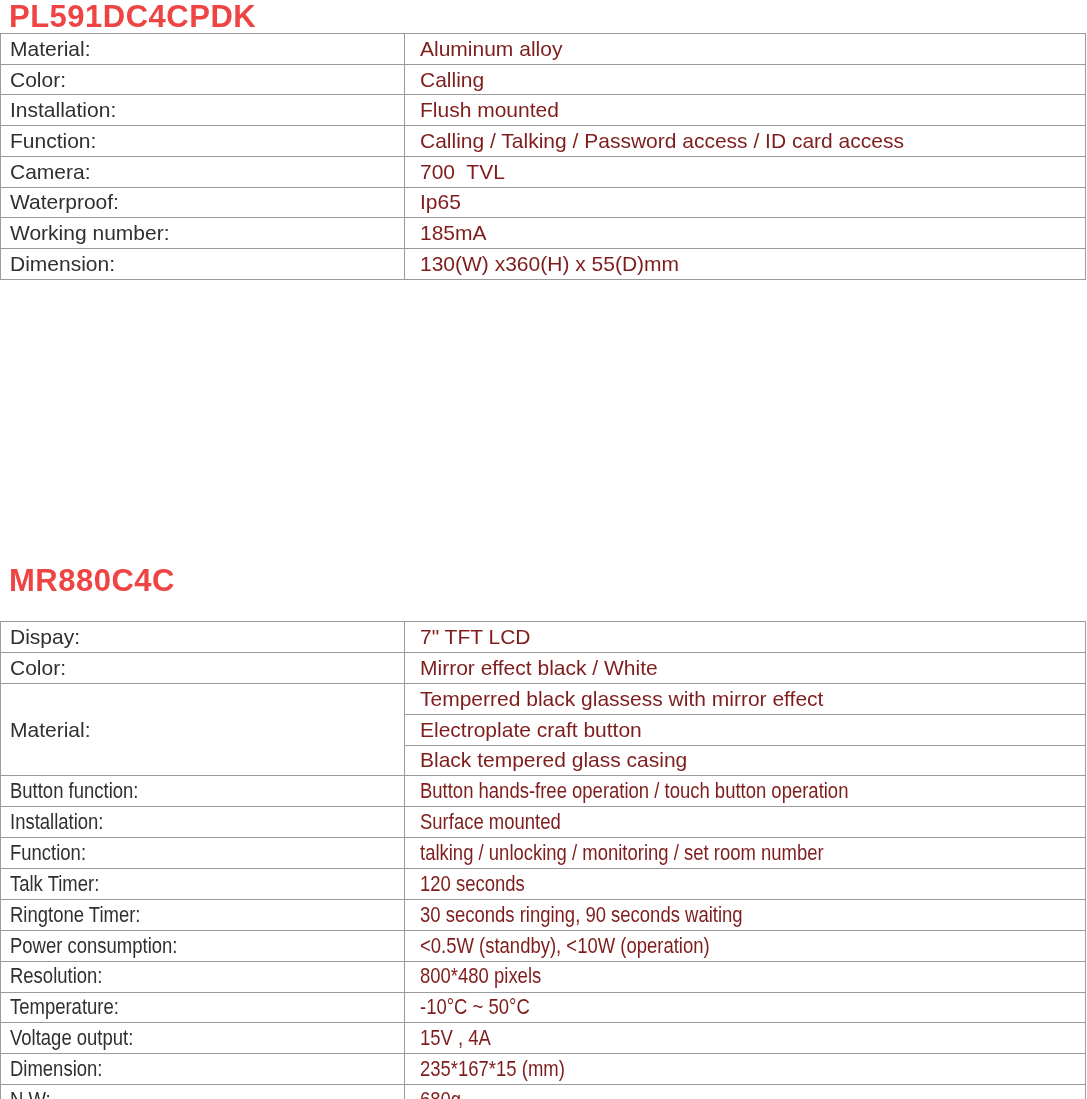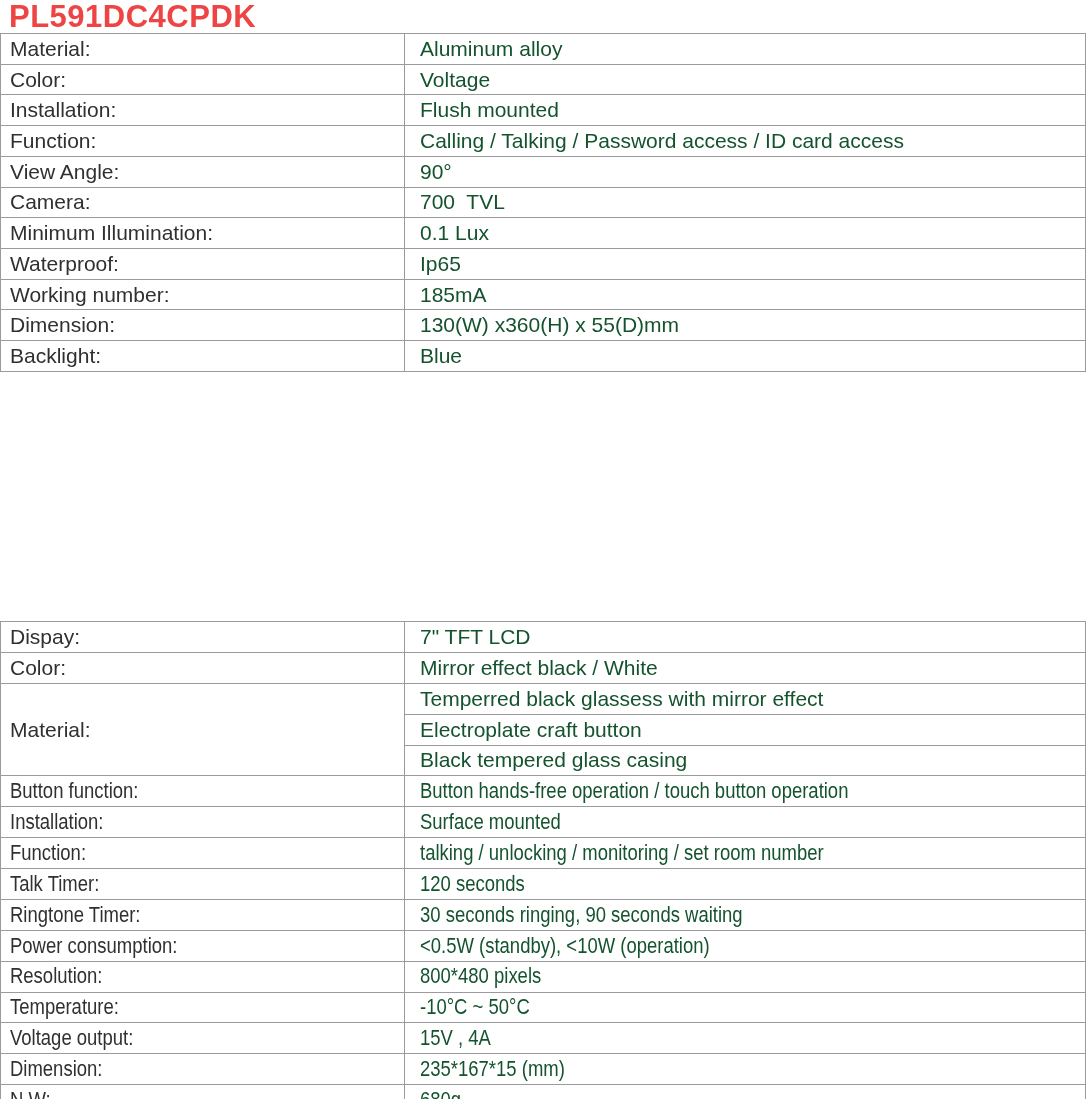--- a/index.html
+++ b/index.html
@@ -25,21 +25,21 @@
   #table-1{top:33px;}
   #table-2{top:621px;}
   table.spec, table.spec td{
     border:1px solid #9b9b9b;
   }
   col.c-label{width:404px;}
   #table-1 tr{height:30.73px;}
   #table-2 tr{height:30.88px;}
   td{vertical-align:middle;overflow:hidden;}
   td.lbl{padding:0 4px 0 9px;color:#303030;font-size:21px;}
-  td.val{padding:0 4px 0 15px;color:#14532d;font-size:21px;}
+  td.val{padding:0 4px 0 15px;color:#7f1d1d;font-size:21px;}
   td span{white-space:pre;display:inline-block;line-height:1.1;}
   
   tr.cond td.lbl span, tr.cond td.val span{
     font-size:22px;
     transform:scaleX(0.84);
     transform-origin:0 50%;
   }
 </style>
 </head>
 <body>
@@ -53,61 +53,50 @@
         <col class="c-label">
         <col class="c-value">
       </colgroup>
     <tbody>
       <tr>
           <td class="lbl"><span>Material:</span></td>
           <td class="val"><span>Aluminum alloy</span></td>
         </tr>
       <tr>
           <td class="lbl"><span>Color:</span></td>
-          <td class="val"><span>Voltage</span></td>
+          <td class="val"><span>Calling</span></td>
         </tr>
       <tr>
           <td class="lbl"><span>Installation:</span></td>
           <td class="val"><span>Flush mounted</span></td>
         </tr>
       <tr>
           <td class="lbl"><span>Function:</span></td>
           <td class="val"><span>Calling / Talking / Password access / ID card access</span></td>
         </tr>
       <tr>
-          <td class="lbl"><span>View Angle:</span></td>
-          <td class="val"><span>90°</span></td>
-        </tr>
-      <tr>
           <td class="lbl"><span>Camera:</span></td>
           <td class="val"><span>700  TVL</span></td>
-        </tr>
-      <tr>
-          <td class="lbl"><span>Minimum Illumination:</span></td>
-          <td class="val"><span>0.1 Lux</span></td>
         </tr>
       <tr>
           <td class="lbl"><span>Waterproof:</span></td>
           <td class="val"><span>Ip65</span></td>
         </tr>
       <tr>
           <td class="lbl"><span>Working number:</span></td>
           <td class="val"><span>185mA</span></td>
         </tr>
       <tr>
           <td class="lbl"><span>Dimension:</span></td>
           <td class="val"><span>130(W) x360(H) x 55(D)mm</span></td>
         </tr>
-      <tr>
-          <td class="lbl"><span>Backlight:</span></td>
-          <td class="val"><span>Blue</span></td>
-        </tr>
     </tbody>
   </table>
 
+  <h1 id="title-2" class="section-title">MR880C4C</h1>
 
   <table id="table-2" class="spec">
     <colgroup>
         <col class="c-label">
         <col class="c-value">
       </colgroup>
     <tbody>
       <tr>
           <td class="lbl"><span>Dispay:</span></td>
           <td class="val"><span>7" TFT LCD</span></td>

